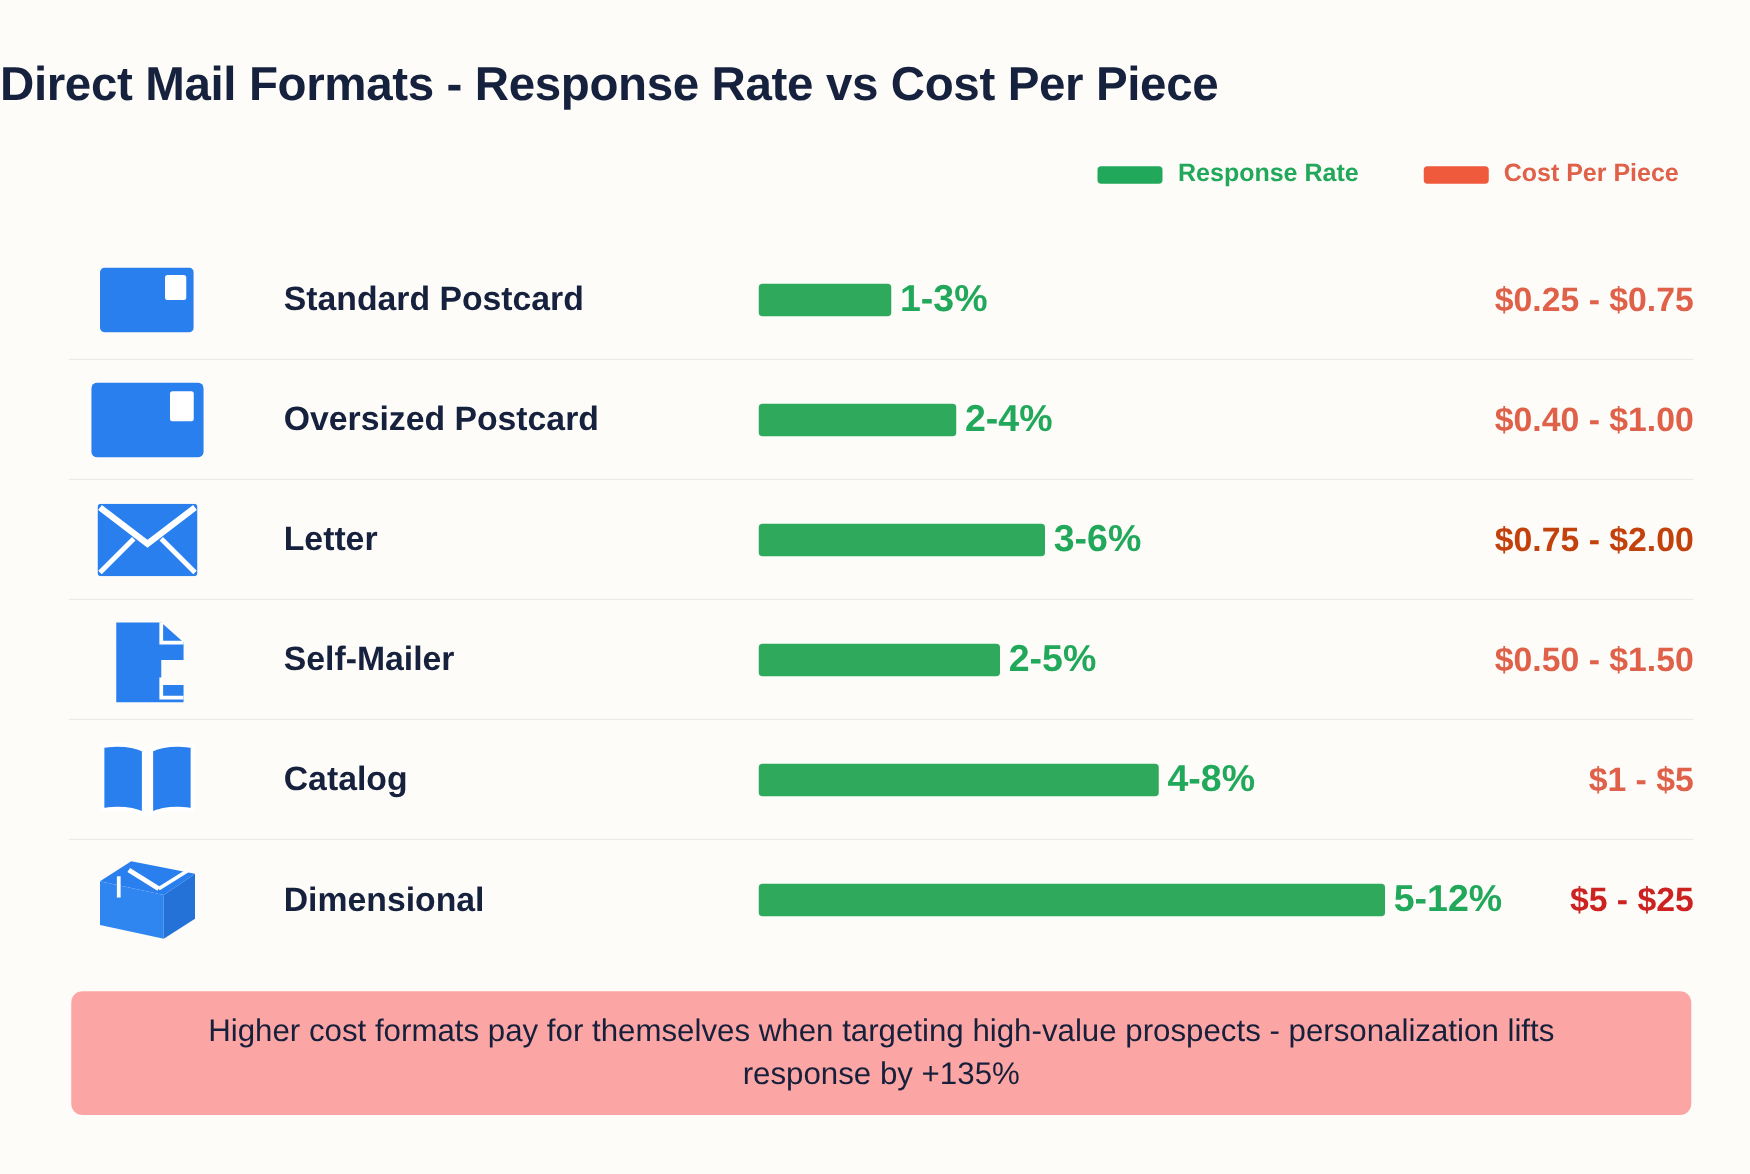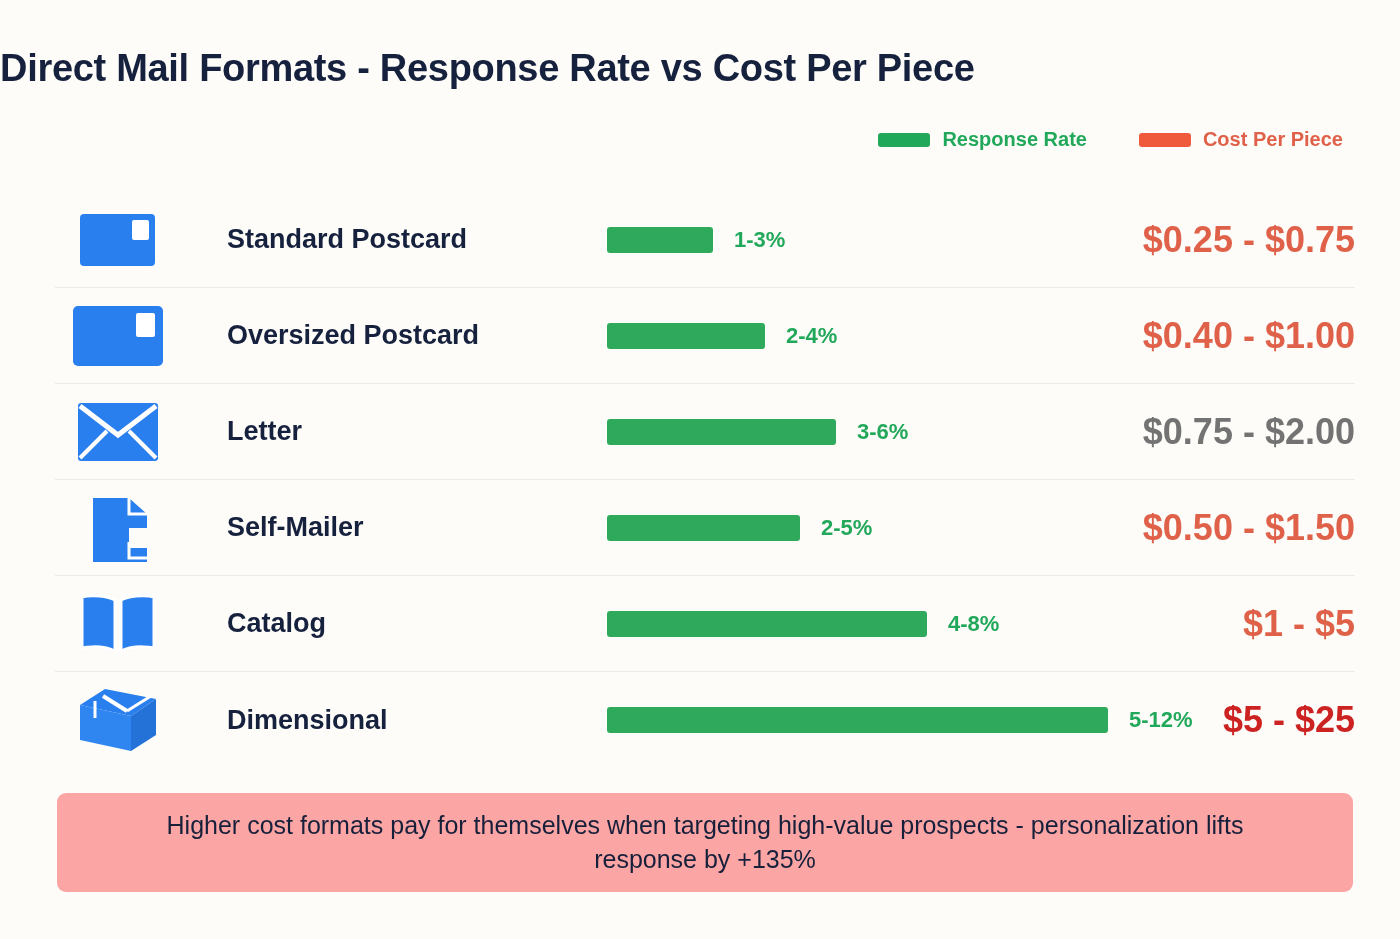--- a/index.html
+++ b/index.html
@@ -62,27 +62,27 @@
   .bar-cell {
     flex:1 1 auto;
     display:flex; align-items:center;
     position:relative;
   }
   .bar {
     height:26px; border-radius:3px;
     background:#2faa5d;
   }
   .bar-value {
-    font-size:22px; font-weight:bold; color:#22a85a;
-    margin-left:21px; white-space:nowrap;
+    font-size:30px; font-weight:bold; color:#22a85a;
+    margin-left:7px; white-space:nowrap;
   }
   .cost-cell {
     position:absolute; right:0; top:50%;
     transform:translateY(-50%);
-    font-size:36px; font-weight:bold;
+    font-size:27px; font-weight:bold;
     text-align:right; white-space:nowrap;
   }
 
   
   .footer {
     position:absolute; left:57px; top:793px;
     width:1296px; height:99px;
     background:#fca5a5; border-radius:9px;
     display:flex; align-items:center; justify-content:center;
     text-align:center;
@@ -152,21 +152,21 @@
           <path d="M2 3 L40 32 L78 3" fill="none" stroke="#ffffff" stroke-width="5"></path>
           <path d="M2 55 L29 28" fill="none" stroke="#ffffff" stroke-width="4"></path>
           <path d="M78 55 L51 28" fill="none" stroke="#ffffff" stroke-width="4"></path>
         </svg>
       </div>
       <div class="label-cell">Letter</div>
       <div class="bar-cell">
         <div class="bar" style="width: 229px; background: rgb(47, 170, 93);"></div>
         <div class="bar-value">3-6%</div>
       </div>
-      <div class="cost-cell" style="color:#737373">$0.75 - $2.00</div>
+      <div class="cost-cell" style="color:#c2410c">$0.75 - $2.00</div>
     </div>
 
     <div class="row">
       <div class="icon-cell">
         <svg width="58" height="68" viewBox="0 0 58 68">
           <path d="M4 4 h36 l18 16 v14 h-18 v20 h18 v14 h-54 z" fill="#2a7fee"></path>
           <path d="M40 4 v16 h18" fill="none" stroke="#ffffff" stroke-width="3"></path>
           <path d="M40 48 v16 h18" fill="none" stroke="#ffffff" stroke-width="3"></path>
         </svg>
       </div>

